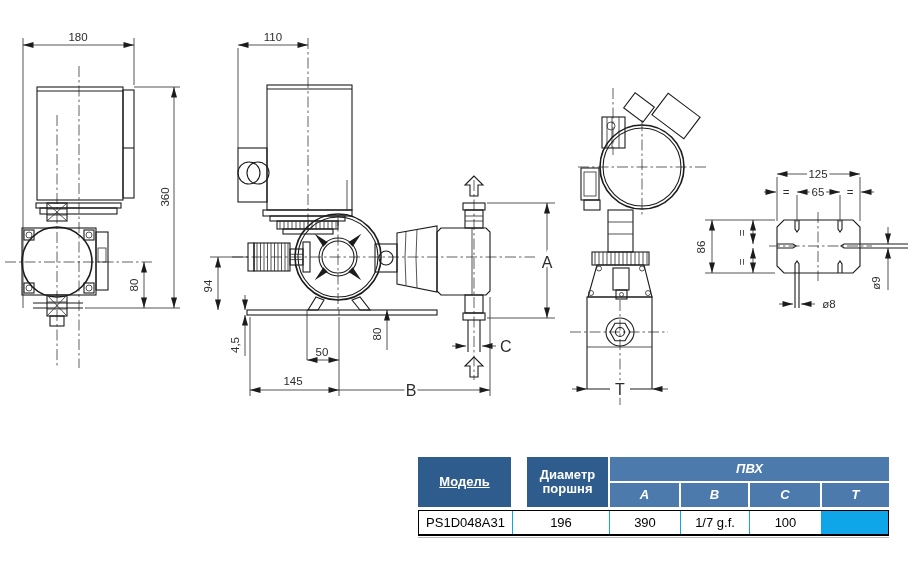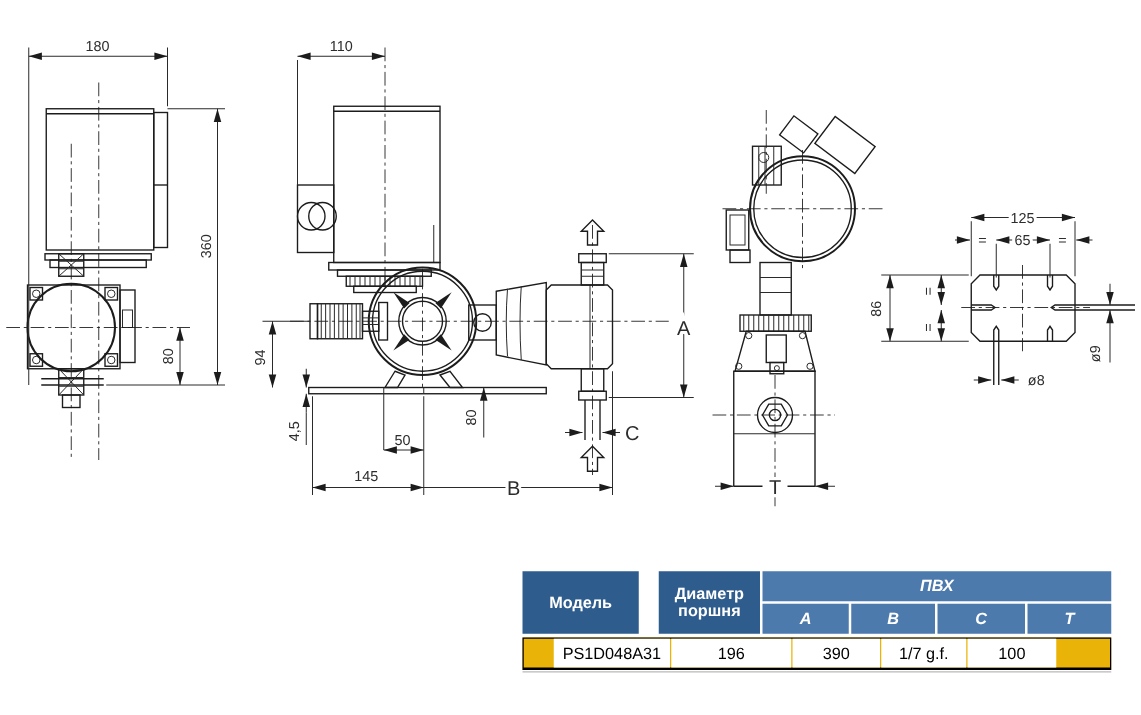--- a/index.html
+++ b/index.html
@@ -19,28 +19,28 @@
   .halo{paint-order:stroke;stroke:#ffffff;stroke-width:5;}
   .mid{text-anchor:middle;}
   
   .pump-table{position:absolute;left:418px;top:457px;width:471px;}
   .thead{display:grid;grid-template-columns:93px 95px 69px 67px 70px 67px;
          grid-template-rows:24px 24px;gap:2px;background:#ffffff;}
   .hc{display:flex;align-items:center;justify-content:center;color:#ffffff;
       font-weight:bold;font-size:13px;line-height:14px;text-align:center;}
   .hc.dark{background:#2e5c8d;}
   .hc.light{background:#4d7aac;font-style:italic;}
-  .c-model{grid-row:1/3;grid-column:1;}
+  .c-model{grid-row:1/3;grid-column:1;text-decoration:underline;}
   .c-piston{grid-row:1/3;grid-column:2;margin-left:14px;}
   .c-mat{grid-row:1;grid-column:3/7;}
   .s0{grid-row:2;grid-column:3;} .s1{grid-row:2;grid-column:4;}
   .s2{grid-row:2;grid-column:5;} .s3{grid-row:2;grid-column:6;}
   .tdata{display:grid;grid-template-columns:93px 96px 70px 68px 71px 68px;
-         gap:1px;background:#eab308;border:1.5px solid #000;border-bottom-width:2.5px;
-         margin-top:3px;padding-left:24px;}
+         gap:1px;background:#0ea5e9;border:1.5px solid #000;border-bottom-width:2.5px;
+         margin-top:3px;}
   .dc{background:#fff;color:#000;font-size:13px;display:flex;align-items:center;
       justify-content:center;height:23px;}
   .pump-table::after{content:"";display:block;height:1px;background:#b9b9b9;margin-top:1px;}
 </style>
 </head>
 <body>
 
 <svg id="drawing" width="913" height="450" viewBox="0 0 913 450" xmlns="http://www.w3.org/2000/svg">
   <defs>
     <marker id="arr" viewBox="0 0 12 8" refX="11.3" refY="4" markerWidth="12" markerHeight="8" orient="auto-start-reverse" markerUnits="userSpaceOnUse">

